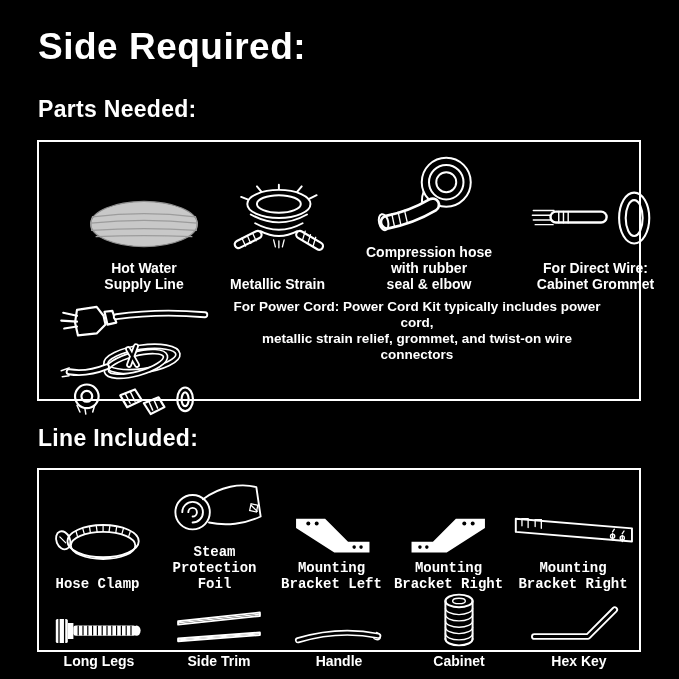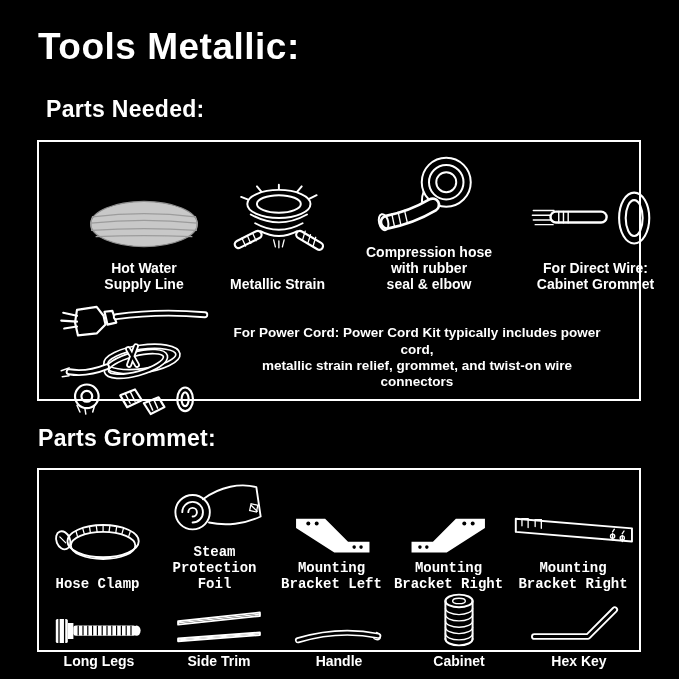--- a/index.html
+++ b/index.html
@@ -1,36 +1,36 @@
 <!DOCTYPE html>
 <html><head>
 <meta charset="utf-8">
 <style>
   html,body{margin:0;padding:0;background:#000;}
   #canvas{position:relative;width:679px;height:679px;background:#000;overflow:hidden;
           font-family:"Liberation Sans", sans-serif;color:#fff;}
   .h1{position:absolute;left:38px;top:26px;font-size:37px;font-weight:700;letter-spacing:.5px;}
   .h2{position:absolute;left:38px;font-size:23px;font-weight:700;letter-spacing:.3px;}
-  .h2.needed{top:96px;margin-left:8px;}
+  .h2.needed{top:96px;}
   .h2.included{top:425px;}
   .box{position:absolute;left:37px;width:604px;border:2px solid #fff;background:#000;box-sizing:border-box;}
   #box-needed{top:140px;height:261px;}
   #box-included{top:468px;height:184px;}
   .row{display:flex;width:100%;}
   .item{display:flex;flex-direction:column;}
   .icon-box{display:flex;align-items:flex-end;justify-content:center;}
   .label{text-align:center;font-weight:700;font-size:14px;line-height:1.16;white-space:pre-line;}
   
   #pn-row1{margin-top:12px;}
   #pn-row1 .item{justify-content:flex-end;}
   #pn-row1 .icon-box{height:82px;margin-bottom:8px;}
   #pn-row1 .i0{flex:0 0 23%;padding-left:36px;} #pn-row1 .i1{flex:0 0 21.5%;}
   #pn-row1 .i2{flex:0 0 29%;} #pn-row1 .i3{flex:0 0 26.5%;}
   
-  #pn-row2{margin-top:6px;align-items:center;}
+  #pn-row2{margin-top:6px;align-items:flex-start;}
   #pn-row2 .icon-box{flex:0 0 190px;height:118px;align-items:center;}
   #pn-row2 .note{flex:1;padding-right:34px;text-align:center;font-weight:700;
                  font-size:13.5px;line-height:1.2;white-space:pre-line;}
   
   #pi-row1{margin-top:10px;}
   #pi-row1 .item{flex:1;justify-content:flex-end;font-family:Liberation Mono, monospace;}
   #pi-row1 .icon-box{height:58px;margin-bottom:6px;}
   #pi-row2{margin-top:6px;}
   #pi-row2 .item{flex:1;justify-content:flex-end;}
   #pi-row2 .icon-box{height:50px;margin-bottom:4px;}
@@ -41,21 +41,21 @@
   .tb{stroke:#000;fill:none;stroke-linecap:round;stroke-linejoin:round;}
   .fw{fill:#fff;stroke:none;}
   .gray{fill:#c8c8c8;stroke:#8f8f8f;stroke-width:1.4;}
   .gln{stroke:#9c9c9c;stroke-width:1.4;fill:none;stroke-linecap:round;}
 </style>
 </head>
 <body>
 
 <div id="canvas">
 
-  <div class="h1">Tools Metallic:</div>
+  <div class="h1">Side Required:</div>
   <div class="h2 needed">Parts Needed:</div>
 
   <div class="box" id="box-needed">
     <div class="row" id="pn-row1">
 
       <div class="item i0">
         <div class="icon-box">
           <svg width="120" height="56" viewBox="0 0 130 62">
             <ellipse class="gray" cx="65" cy="31" rx="59" ry="25"></ellipse>
             <path class="gln" d="M8,23 Q65,16 122,23"></path>
@@ -151,21 +151,21 @@
           <path class="thin" d="M95,103 l4,9 M100,101 l4,9"></path>
           <ellipse class="ln" cx="132" cy="101" rx="8" ry="12"></ellipse>
           <ellipse class="ln" cx="132" cy="101" rx="3.6" ry="7"></ellipse>
         </svg>
       </div>
       <div class="note">For Power Cord: Power Cord Kit typically includes power cord,
 metallic strain relief, grommet, and twist-on wire connectors</div>
     </div>
   </div>
 
-  <div class="h2 included">Parts Grommet:</div>
+  <div class="h2 included">Line Included:</div>
 
   <div class="box" id="box-included">
     <div class="row" id="pi-row1">
 
       <div class="item">
         <div class="icon-box">
           <svg width="104" height="56" viewBox="0 0 120 66">
             <ellipse class="ln" cx="66" cy="32" rx="42" ry="19"></ellipse>
             <ellipse class="ln" cx="66" cy="37" rx="38" ry="16"></ellipse>
             <path class="thin" d="M34,20 l2,7 M42,17 l2,7 M50,15 l1,7 M58,14 l1,7 M66,13 l0,7 M74,14 l-1,7 M82,15 l-1,7 M90,17 l-2,7 M98,21 l-2,6"></path>

